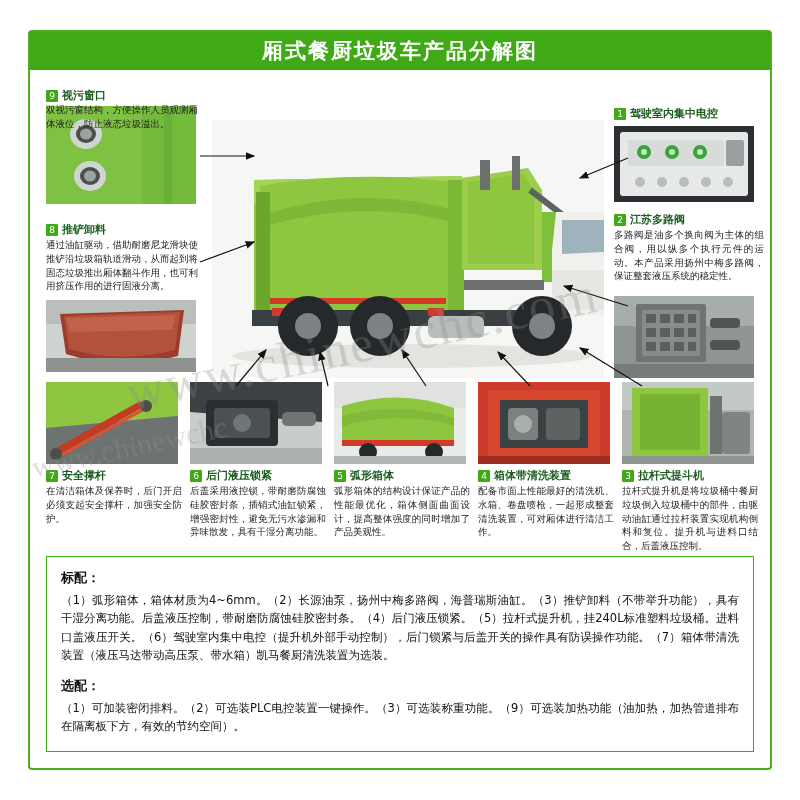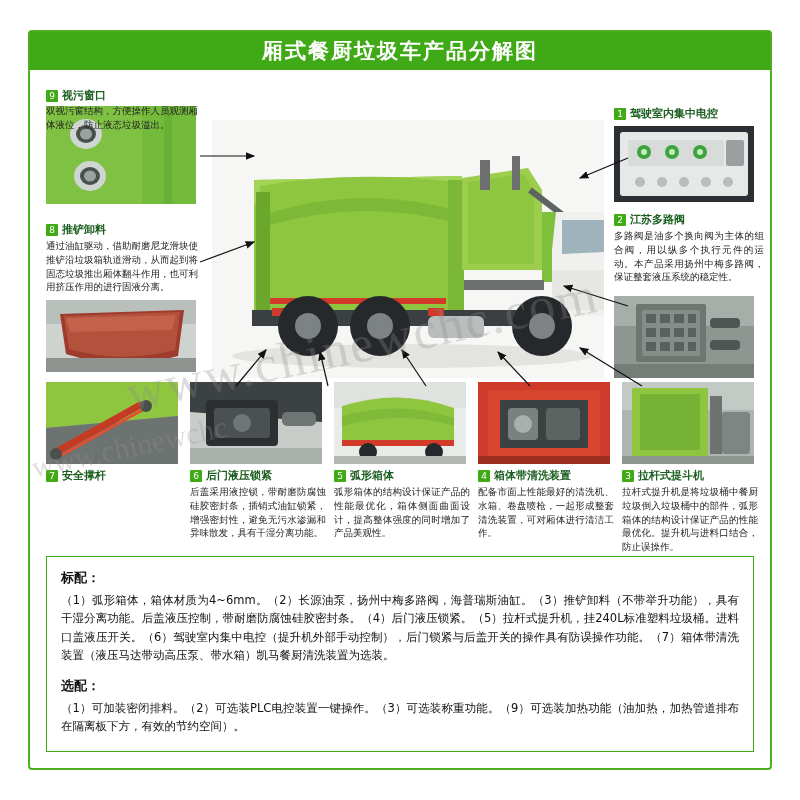--- a/index.html
+++ b/index.html
@@ -62,20 +62,21 @@
     flex:0 0 auto;
   }
   .hd .lbl{
     font-size:11px;font-weight:bold;color:#1b5e20;
     white-space:nowrap;
     text-align:center;
   }
   .desc{
     font-size:9.5px;line-height:1.45;color:#222;
     text-align:justify;
+    font-family:Liberation Serif, serif;
   }
 
   
   .arrow{position:absolute;}
 
   
   .specbox{
     position:absolute;
     left:46px;top:556px;
     width:708px;height:196px;
@@ -368,20 +369,21 @@
         <span class="lbl">江苏多路阀</span>
       </div>
     <div class="desc">多路阀是油多个换向阀为主体的组合阀，用以纵多个执行元件的运动。本产品采用扬州中梅多路阀，保证整套液压系统的稳定性。</div>
   </div>
 
   <div class="callout" style="left:46px;top:468px;width:136px;">
     <div class="hd">
         <span class="num">7</span>
         <span class="lbl">安全撑杆</span>
       </div>
+    <div class="desc">在清洁箱体及保养时，后门开启必须支起安全撑杆，加强安全防护。</div>
   </div>
 
   <div class="callout" style="left:190px;top:468px;width:136px;">
     <div class="hd">
         <span class="num">6</span>
         <span class="lbl">后门液压锁紧</span>
       </div>
     <div class="desc">后盖采用液控锁，带耐磨防腐蚀硅胶密封条，插销式油缸锁紧，增强密封性，避免无污水渗漏和异味散发，具有干湿分离功能。</div>
   </div>
 
@@ -399,21 +401,21 @@
         <span class="lbl">箱体带清洗装置</span>
       </div>
     <div class="desc">配备市面上性能最好的清洗机、水箱、卷盘喷枪，一起形成整套清洗装置，可对厢体进行清洁工作。</div>
   </div>
 
   <div class="callout" style="left:622px;top:468px;width:136px;">
     <div class="hd">
         <span class="num">3</span>
         <span class="lbl">拉杆式提斗机</span>
       </div>
-    <div class="desc">拉杆式提升机是将垃圾桶中餐厨垃圾倒入垃圾桶中的部件，弧形箱体的结构设计保证产品的性能最优化。提升机与进料口结合，防止误操作。</div>
+    <div class="desc">拉杆式提升机是将垃圾桶中餐厨垃圾倒入垃圾桶中的部件，由驱动油缸通过拉杆装置实现机构倒料和复位。提升机与进料口结合，后盖液压控制。</div>
   </div>
 
   <div class="wm">www.chinewchc.com</div>
   <div class="wm2">www.chinewchc</div>
 
   <div class="specbox">
     <div class="spec-h">标配：</div>
     <div class="spec-b">（1）弧形箱体，箱体材质为4~6mm。（2）长源油泵，扬州中梅多路阀，海普瑞斯油缸。（3）推铲卸料（不带举升功能），具有干湿分离功能。后盖液压控制，带耐磨防腐蚀硅胶密封条。（4）后门液压锁紧。（5）拉杆式提升机，挂240L标准塑料垃圾桶。进料口盖液压开关。（6）驾驶室内集中电控（提升机外部手动控制），后门锁紧与后盖开关的操作具有防误操作功能。（7）箱体带清洗装置（液压马达带动高压泵、带水箱）凯马餐厨清洗装置为选装。</div>
     <div class="spec-gap"></div>
     <div class="spec-h">选配：</div>

